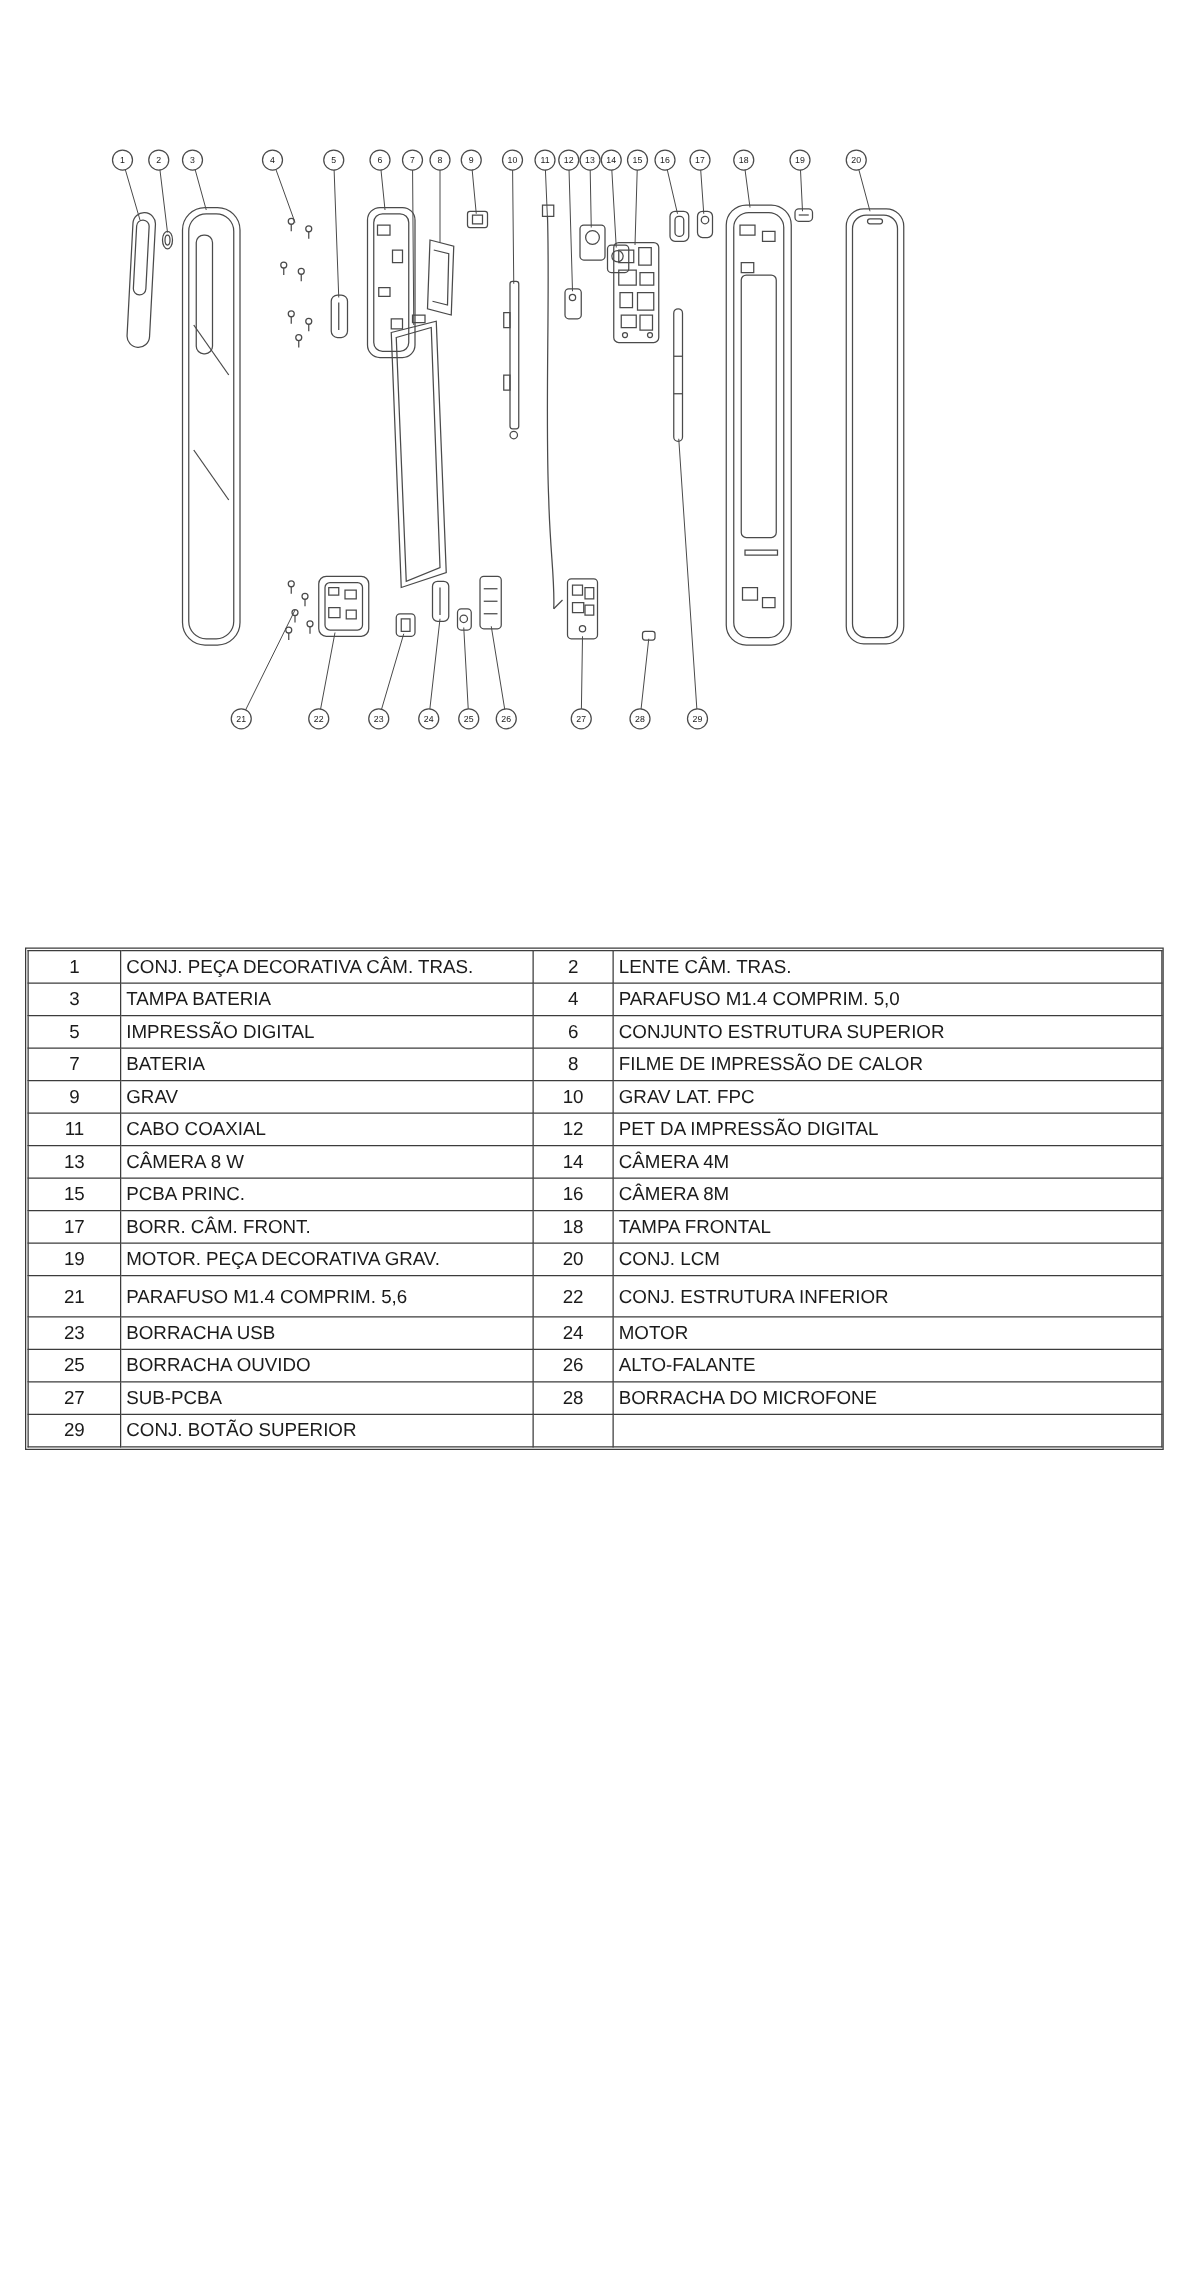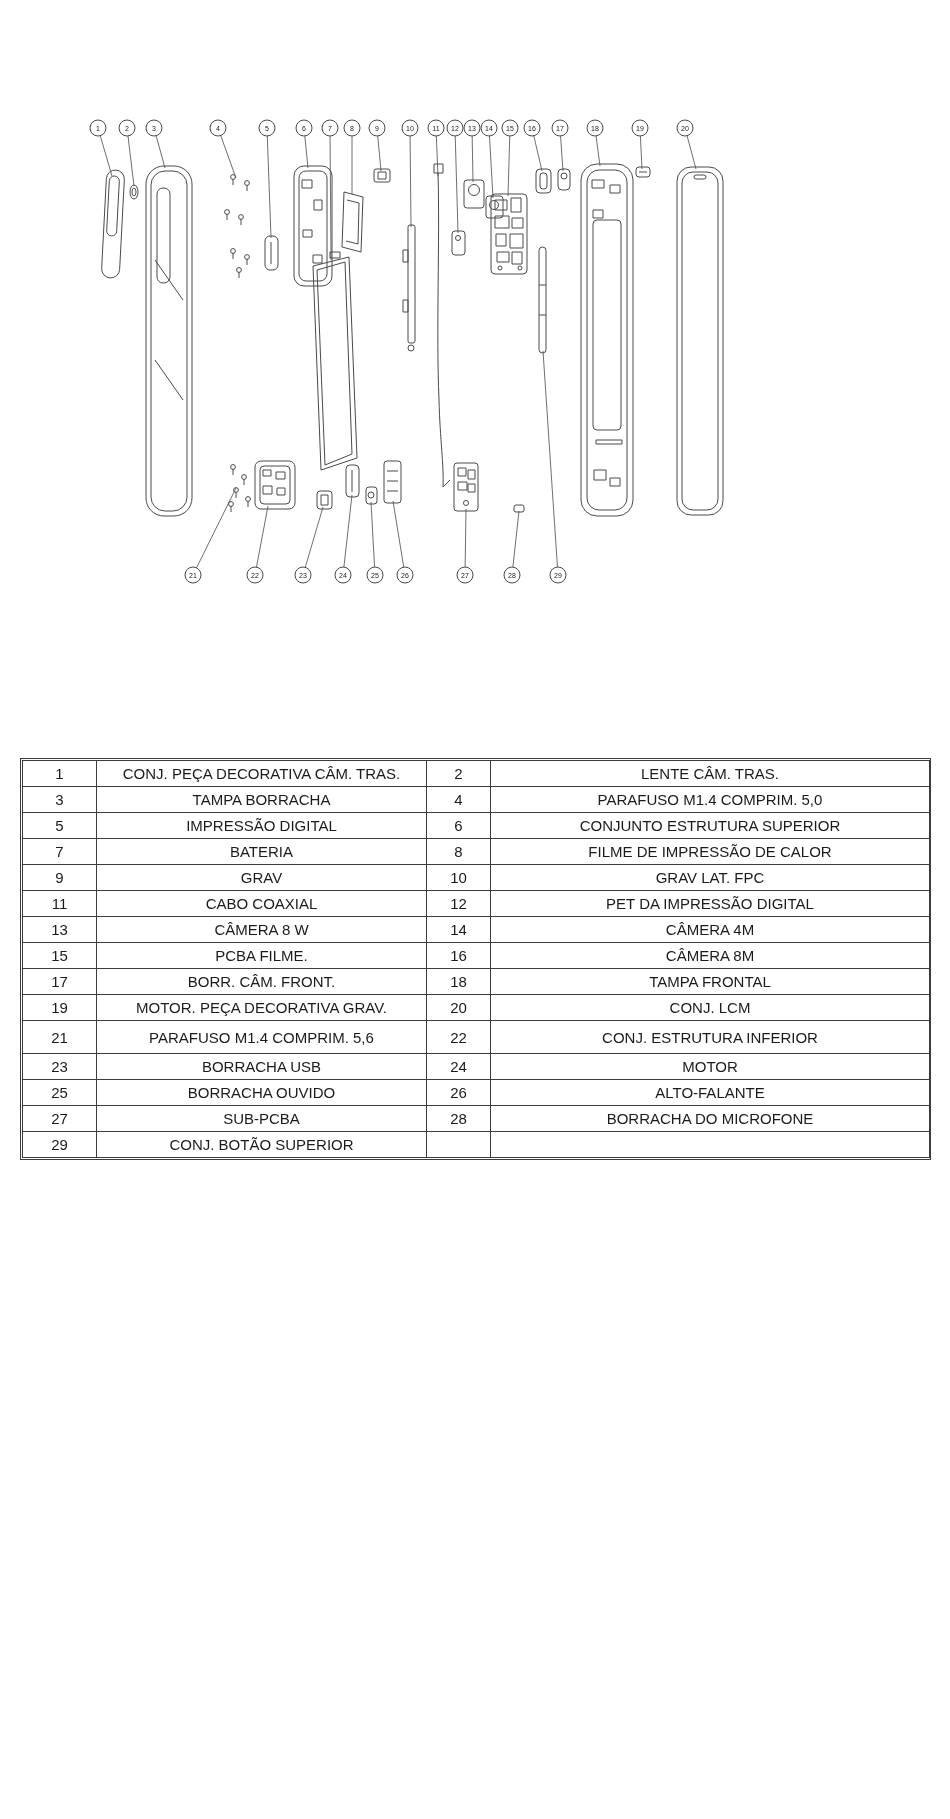--- a/index.html
+++ b/index.html
@@ -43,21 +43,21 @@
     font-size:15px;
     color:var(--ink);
     height:26px;
     padding:1px 4px;
     box-sizing:border-box;
     overflow:hidden;
     white-space:nowrap;
   }
   table#parts-table tr.tall td{height:33px;}
   td.num{text-align:center;}
-  td.desc{text-align:center;padding-left:26px;}
+  td.desc{text-align:left;padding-left:26px;}
   col.c-num1{width:74px;}
   col.c-desc1{width:330px;}
   col.c-num2{width:64px;}
   col.c-desc2{width:439px;}
 </style>
 </head>
 <body>
 
 <div class="page">
 
@@ -372,21 +372,21 @@
       </colgroup>
       <tbody id="parts-table-body">
           <tr>
             <td class="num">1</td>
             <td class="desc">CONJ. PEÇA DECORATIVA CÂM. TRAS.</td>
             <td class="num">2</td>
             <td class="desc">LENTE CÂM. TRAS.</td>
           </tr>
           <tr>
             <td class="num">3</td>
-            <td class="desc">TAMPA BORRACHA</td>
+            <td class="desc">TAMPA BATERIA</td>
             <td class="num">4</td>
             <td class="desc">PARAFUSO M1.4 COMPRIM. 5,0</td>
           </tr>
           <tr>
             <td class="num">5</td>
             <td class="desc">IMPRESSÃO DIGITAL</td>
             <td class="num">6</td>
             <td class="desc">CONJUNTO ESTRUTURA SUPERIOR</td>
           </tr>
           <tr>
@@ -408,21 +408,21 @@
             <td class="desc">PET DA IMPRESSÃO DIGITAL</td>
           </tr>
           <tr>
             <td class="num">13</td>
             <td class="desc">CÂMERA 8 W</td>
             <td class="num">14</td>
             <td class="desc">CÂMERA 4M</td>
           </tr>
           <tr>
             <td class="num">15</td>
-            <td class="desc">PCBA FILME.</td>
+            <td class="desc">PCBA PRINC.</td>
             <td class="num">16</td>
             <td class="desc">CÂMERA 8M</td>
           </tr>
           <tr>
             <td class="num">17</td>
             <td class="desc">BORR. CÂM. FRONT.</td>
             <td class="num">18</td>
             <td class="desc">TAMPA FRONTAL</td>
           </tr>
           <tr>

